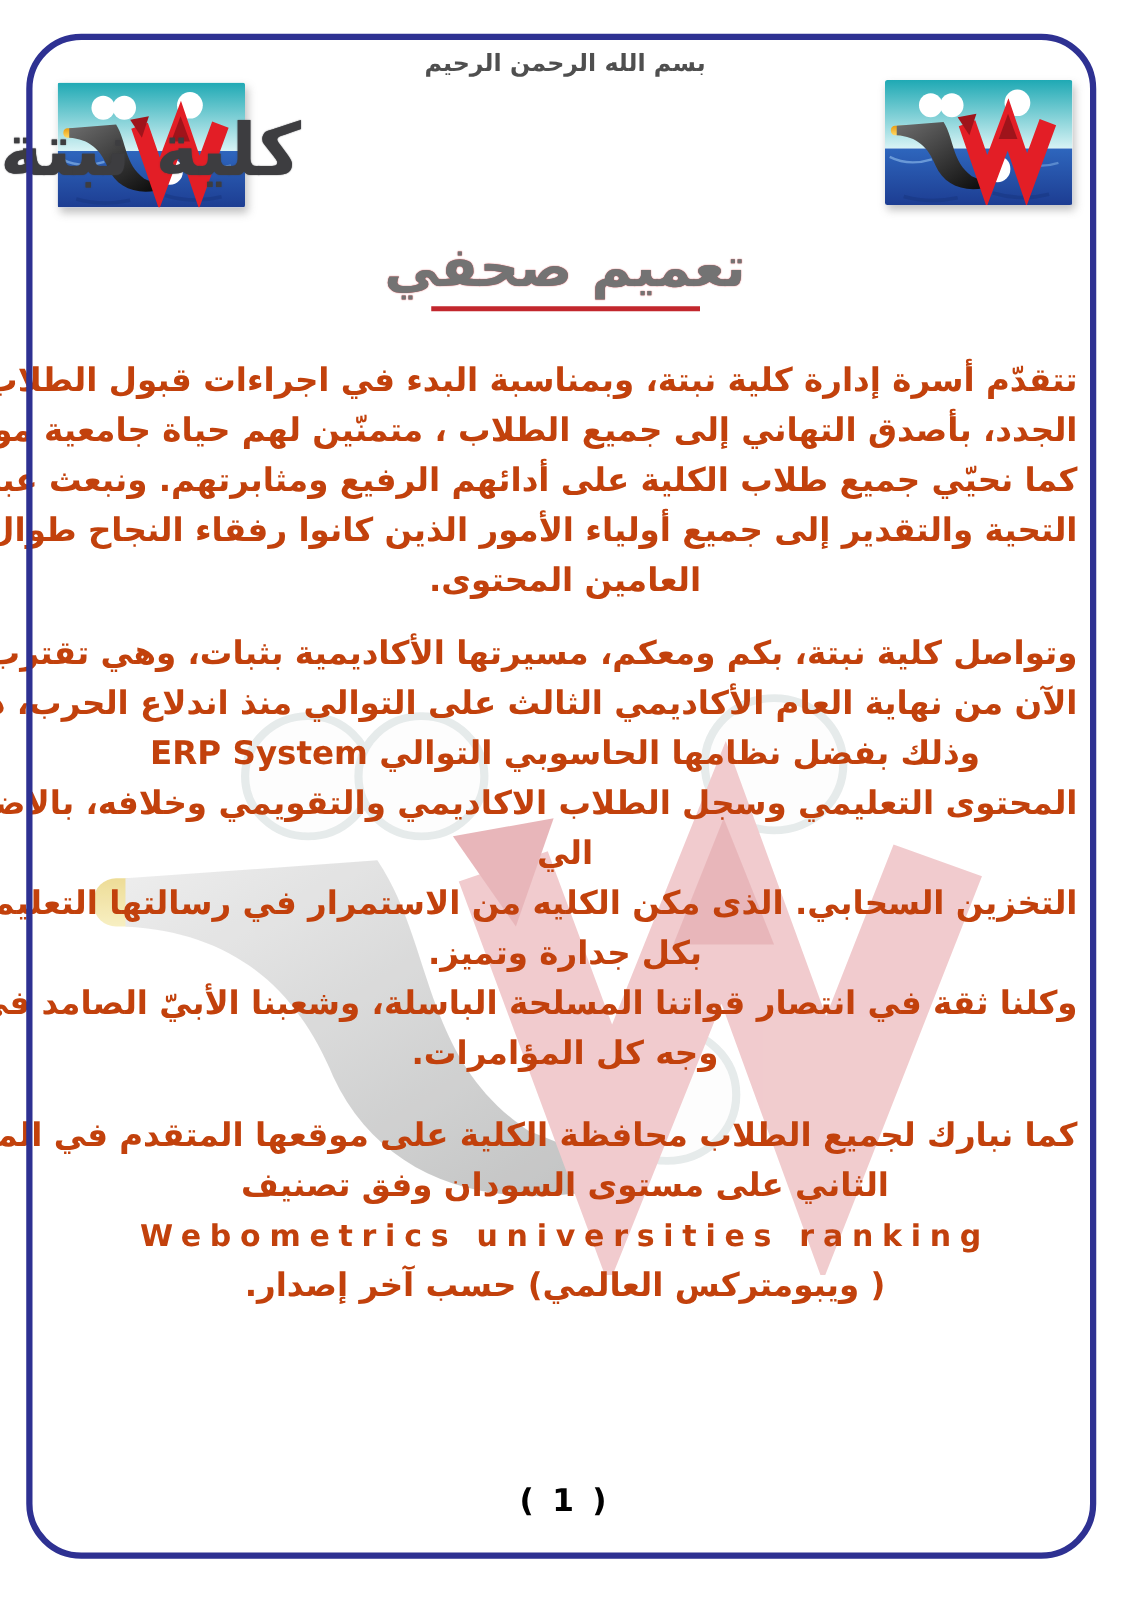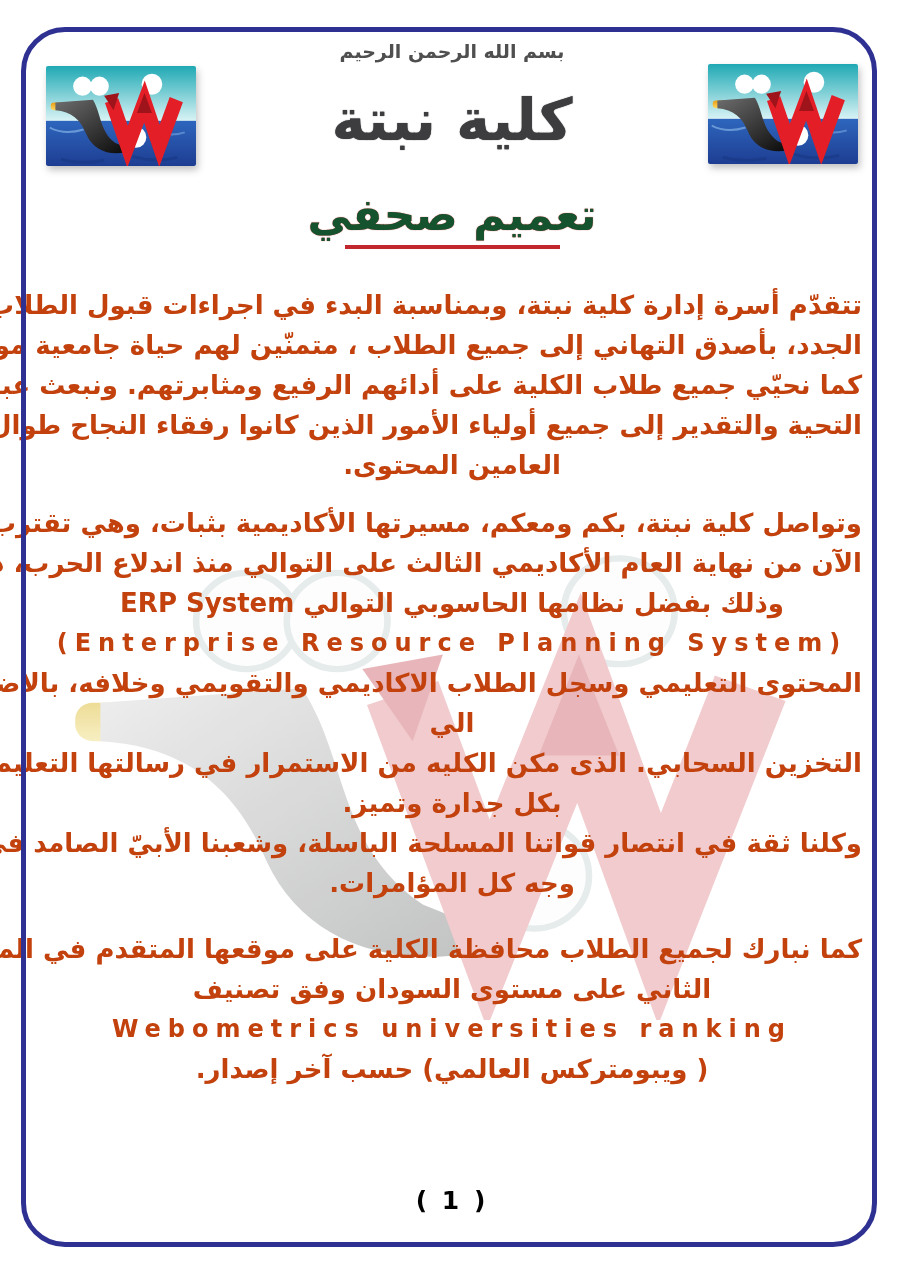--- a/index.html
+++ b/index.html
@@ -6,25 +6,25 @@
   body{width:904px;height:1280px;font-family:"DejaVu Sans",sans-serif;}
   .page{position:relative;width:904px;height:1280px;background:#ffffff;overflow:hidden;}
   .frame{position:absolute;left:21px;top:27px;width:856px;height:1220px;
          border:5px solid #2e3192;border-radius:44px;box-sizing:border-box;z-index:3;pointer-events:none;}
   .bismillah{position:absolute;top:40px;left:0;right:0;text-align:center;
              font-size:19px;font-weight:bold;color:#4f4f4f;z-index:2;}
   .logo{position:absolute;width:150px;height:100px;border-radius:2px;overflow:hidden;
         box-shadow:2px 4px 7px rgba(120,120,120,.45);z-index:2;}
   .logo-left{left:46px;top:66px;}
   .logo-right{left:708px;top:64px;}
-  .title{position:absolute;top:86px;left:0;right:0;margin:0;text-align:center;
+  .title{position:absolute;top:86px;left:0;right:0;margin:0;text-align:left;
          font-size:58px;font-weight:800;color:#3d3d40;z-index:2;
          text-shadow:0 0 1px #3d3d40;}
   .subtitle-wrap{position:absolute;top:190px;left:0;right:0;text-align:center;z-index:2;}
-  .subtitle{display:inline-block;font-size:44px;font-weight:800;color:#14532d;
+  .subtitle{display:inline-block;font-size:44px;font-weight:800;color:#737373;
             line-height:1.15;padding:0 10px;text-shadow:0 0 1px #c2272d;}
   .subtitle-underline{width:215px;height:4px;background:#c2272d;margin:4px auto 0;}
   .doc-body{position:absolute;top:285px;left:42px;right:42px;z-index:2;direction:rtl;
             text-align:center;font-size:26px;font-weight:bold;color:#c2410c;line-height:40px;}
   .para{margin:0;}
   .para-2{margin-top:18px;}
   .para-3{margin-top:26px;}
   .line{white-space:nowrap;}
   .line.latin{direction:ltr;letter-spacing:7px;font-size:24px;}
   .watermark{position:absolute;left:50px;top:520px;width:806px;height:500px;z-index:1;}
@@ -136,21 +136,20 @@
       <div class="line">تتقدّم أسرة إدارة كلية نبتة، وبمناسبة البدء في اجراءات قبول الطلاب</div>
       <div class="line">الجدد، بأصدق التهاني إلى جميع الطلاب ، متمنّين لهم حياة جامعية موفقة،</div>
       <div class="line">كما نحيّي جميع طلاب الكلية على أدائهم الرفيع ومثابرتهم. ونبعث عبرهم</div>
       <div class="line">التحية والتقدير إلى جميع أولياء الأمور الذين كانوا رفقاء النجاح طوال</div>
       <div class="line">العامين المحتوى.</div>
     </div>
     <div class="para para-2">
       <div class="line">وتواصل كلية نبتة، بكم ومعكم، مسيرتها الأكاديمية بثبات، وهي تقترب</div>
       <div class="line">الآن من نهاية العام الأكاديمي الثالث على التوالي منذ اندلاع الحرب، دون أي</div>
       <div class="line">وذلك بفضل نظامها الحاسوبي التوالي ERP System</div>
-      <div class="line latin">(Enterprise Resource Planning System)</div>
       <div class="line">المحتوى التعليمي وسجل الطلاب الاكاديمي والتقويمي وخلافه، بالاضافه</div>
       <div class="line">الي</div>
       <div class="line">التخزين السحابي. الذى مكن الكليه من الاستمرار في رسالتها التعليميه</div>
       <div class="line">بكل جدارة وتميز.</div>
       <div class="line">وكلنا ثقة في انتصار قواتنا المسلحة الباسلة، وشعبنا الأبيّ الصامد في</div>
       <div class="line">وجه كل المؤامرات.</div>
     </div>
     <div class="para para-3">
       <div class="line">كما نبارك لجميع الطلاب محافظة الكلية على موقعها المتقدم في المركز</div>
       <div class="line">الثاني على مستوى السودان وفق تصنيف</div>

